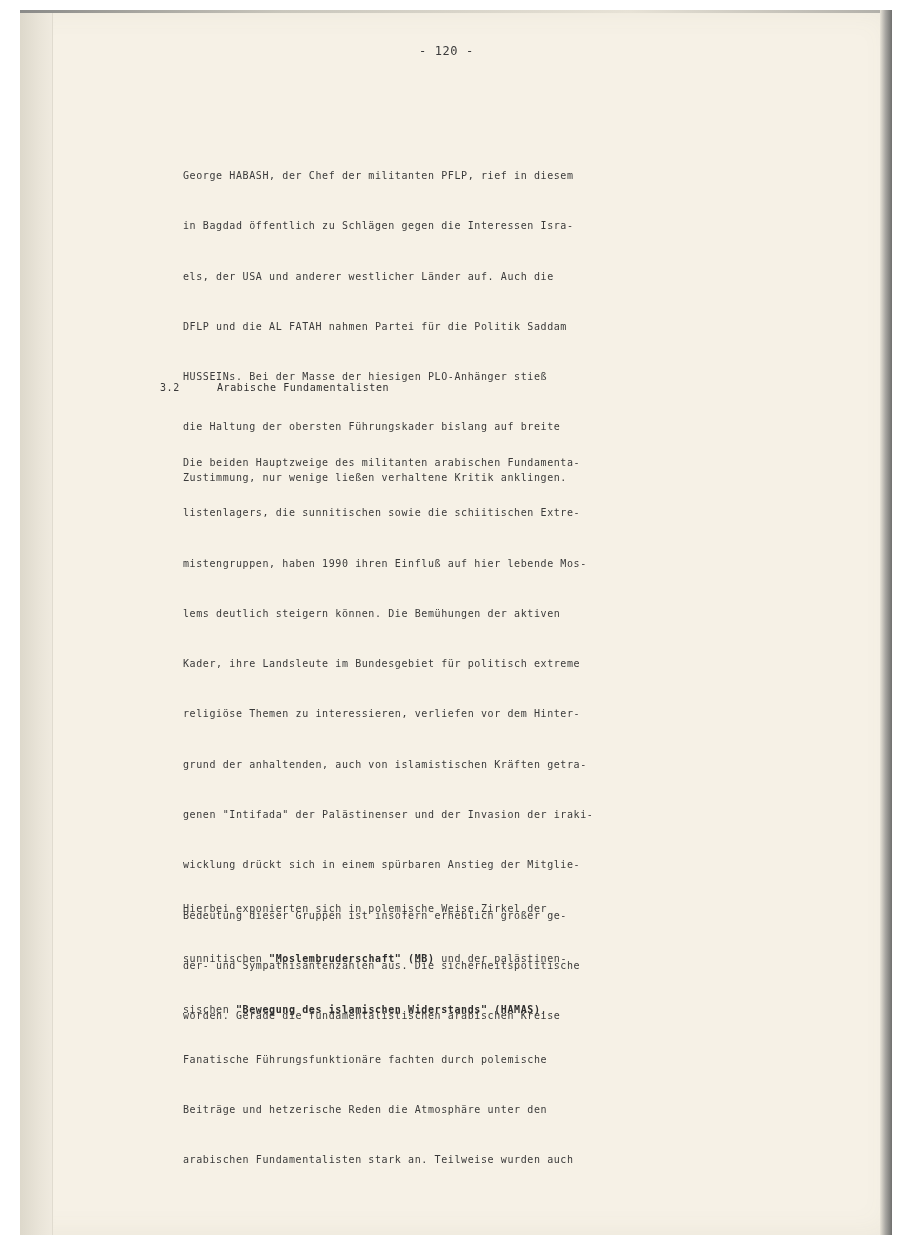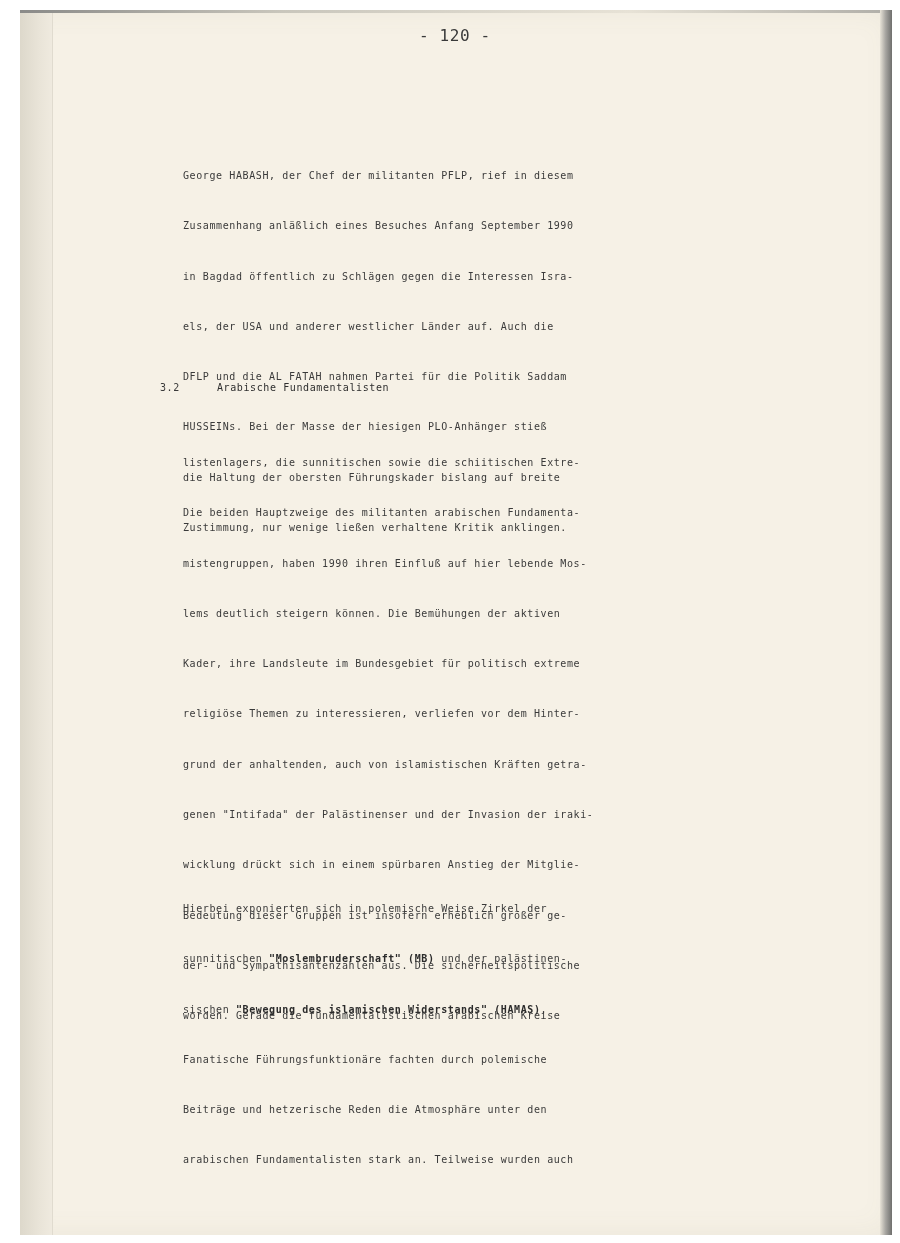--- a/index.html
+++ b/index.html
@@ -47,22 +47,22 @@
     .text {
       font-family: "DejaVu Sans Mono", "Liberation Mono", monospace;
       color: #3a3a3a;
       font-size: 10px;
       letter-spacing: 0.6px;
       white-space: pre;
     }
     .page-number {
       position: absolute;
       left: 419px;
-      top: 26px;
-      font-size: 16px;
+      top: 44px;
+      font-size: 12px;
     }
     .para {
       position: absolute;
       left: 183px;
     }
     .para .line {
       display: block;
       height: 28.3px;
       line-height: 28.3px;
     }
@@ -95,37 +95,36 @@
 <div class="page">
   <div class="binding-strip"></div>
   <div class="top-edge"></div>
   <div class="right-edge"></div>
 </div>
 
 <div class="text page-number">- 120 -</div>
 
 <div class="text para" style="top:140px;">
   <span class="line">George HABASH, der Chef der militanten PFLP, rief in diesem</span>
-  <span class="line">Zusammenhang anläßlich eines Besuches Anfang September 1990</span>
   <span class="line">in Bagdad öffentlich zu Schlägen gegen die Interessen Isra-</span>
   <span class="line">els, der USA und anderer westlicher Länder auf. Auch die</span>
   <span class="line">DFLP und die AL FATAH nahmen Partei für die Politik Saddam</span>
   <span class="line">HUSSEINs. Bei der Masse der hiesigen PLO-Anhänger stieß</span>
   <span class="line">die Haltung der obersten Führungskader bislang auf breite</span>
   <span class="line">Zustimmung, nur wenige ließen verhaltene Kritik anklingen.</span>
 </div>
 
 <div class="text section-heading">
   <span class="section-number">3.2</span>
   <span class="section-title">Arabische Fundamentalisten</span>
 </div>
 
 <div class="text para" style="top:427px;">
+  <span class="line">Die beiden Hauptzweige des militanten arabischen Fundamenta-</span>
   <span class="line">listenlagers, die sunnitischen sowie die schiitischen Extre-</span>
-  <span class="line">Die beiden Hauptzweige des militanten arabischen Fundamenta-</span>
   <span class="line">mistengruppen, haben 1990 ihren Einfluß auf hier lebende Mos-</span>
   <span class="line">lems deutlich steigern können. Die Bemühungen der aktiven</span>
   <span class="line">Kader, ihre Landsleute im Bundesgebiet für politisch extreme</span>
   <span class="line">religiöse Themen zu interessieren, verliefen vor dem Hinter-</span>
   <span class="line">grund der anhaltenden, auch von islamistischen Kräften getra-</span>
   <span class="line">genen "Intifada" der Palästinenser und der Invasion der iraki-</span>
   <span class="line">wicklung drückt sich in einem spürbaren Anstieg der Mitglie-</span>
   <span class="line">Bedeutung dieser Gruppen ist insofern erheblich größer ge-</span>
   <span class="line">der- und Sympathisantenzahlen aus. Die sicherheitspolitische</span>
   <span class="line">worden. Gerade die fundamentalistischen arabischen Kreise</span>

